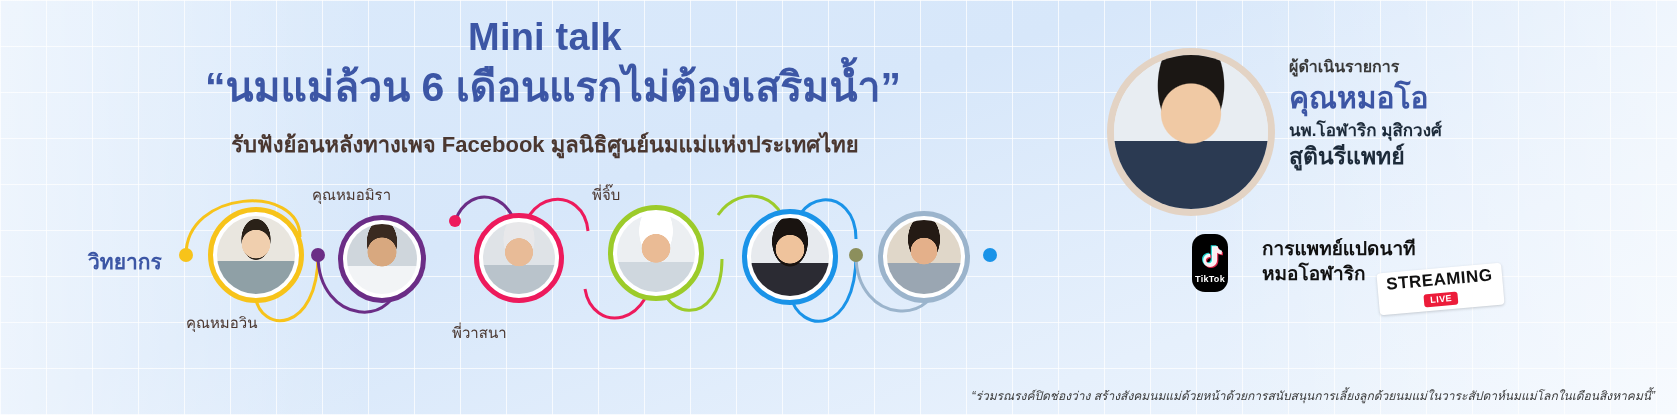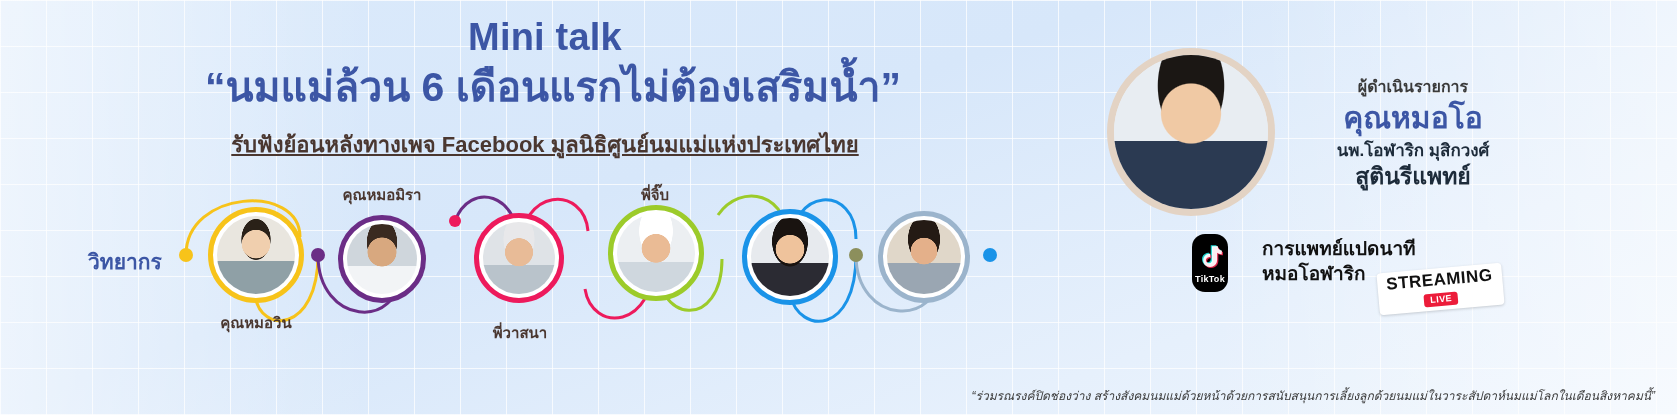--- a/index.html
+++ b/index.html
@@ -21,47 +21,46 @@
   .head{position:absolute;left:0;top:18px;width:1090px;text-align:center;}
   .h-mini{
     font-size:38px;font-weight:bold;color:#3c56a5;letter-spacing:.2px;line-height:1.05;
   }
   .h-main{
     font-size:41px;font-weight:bold;color:#3c56a5;line-height:1.25;margin-top:4px;
     white-space:nowrap;
     padding-left:16px;
   }
   .h-sub{
-    font-size:22px;font-weight:bold;color:#4a3730;margin-top:14px;white-space:nowrap;text-decoration:underline;
+    font-size:22px;font-weight:bold;color:#4a3730;margin-top:14px;white-space:nowrap;
   }
   
   .speakers{position:absolute;left:0;top:185px;width:1060px;height:150px;}
   .spk-label{
     position:absolute;left:88px;top:60px;font-size:21px;color:#3c56a5;font-weight:bold;
   }
   .av{
     position:absolute;border-radius:50%;
     display:flex;align-items:center;justify-content:center;
     box-sizing:border-box;
   }
   .av .photo{
     width:100%;height:100%;border-radius:50%;overflow:hidden;position:relative;
     background:#cfd9e4;
   }
   .name{
-    position:absolute;font-size:15px;font-weight:bold;color:#4a3730;white-space:nowrap;
-    text-align:center;
+    position:absolute;font-size:15px;font-weight:normal;color:#4a3730;white-space:nowrap;
   }
   
   .host{position:absolute;right:140px;top:48px;width:430px;height:180px;}
   .host-photo{
     position:absolute;left:0;top:0;width:168px;height:168px;border-radius:50%;
     box-sizing:border-box;border:7px solid #e3d3c4;background:#e9eef4;overflow:hidden;
   }
-  .host-text{position:absolute;left:182px;top:6px;width:248px;text-align:center;margin-top:20px;}
+  .host-text{position:absolute;left:182px;top:6px;width:248px;text-align:left;}
   .host-role{font-size:16px;color:#3a3a3a;font-weight:bold;}
   .host-nick{font-size:30px;font-weight:bold;color:#3c56a5;margin-top:2px;line-height:1.1;}
   .host-name{font-size:17px;font-weight:bold;color:#1d2b3a;margin-top:6px;line-height:1.3;}
   .host-spec{font-size:23px;font-weight:bold;color:#1d2b3a;line-height:1.3;}
   
   .tiktok{position:absolute;right:185px;top:232px;width:300px;height:72px;}
   .tt-logo{
     position:absolute;left:0;top:2px;width:36px;height:58px;border-radius:13px;background:#000;
     display:flex;flex-direction:column;align-items:center;justify-content:center;
   }

